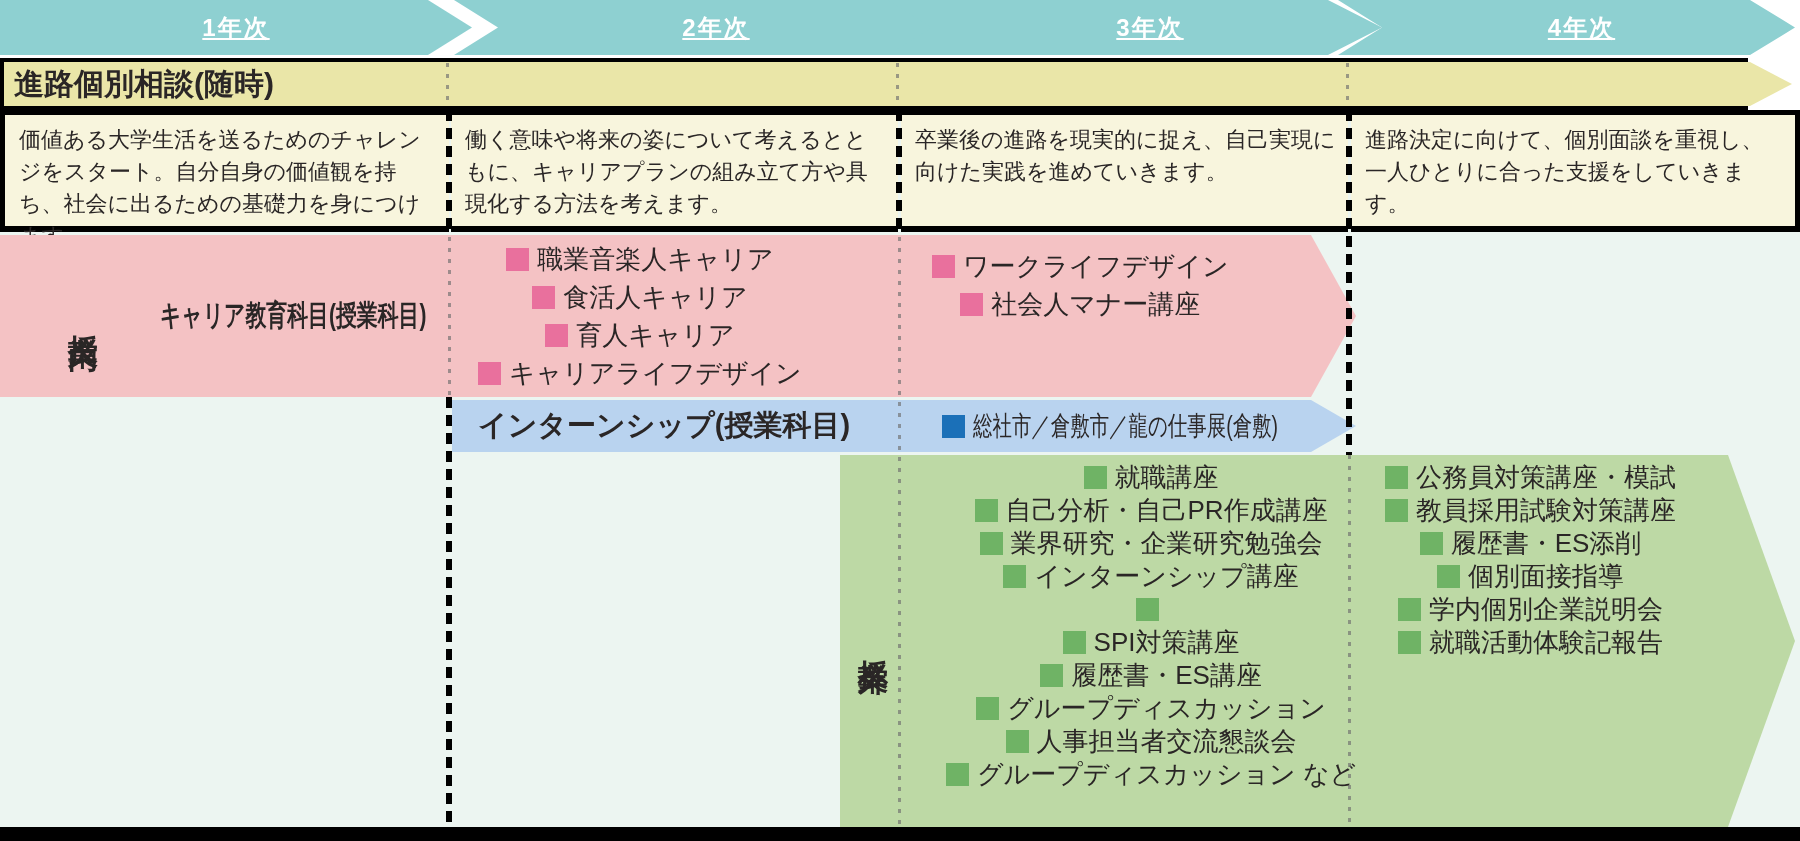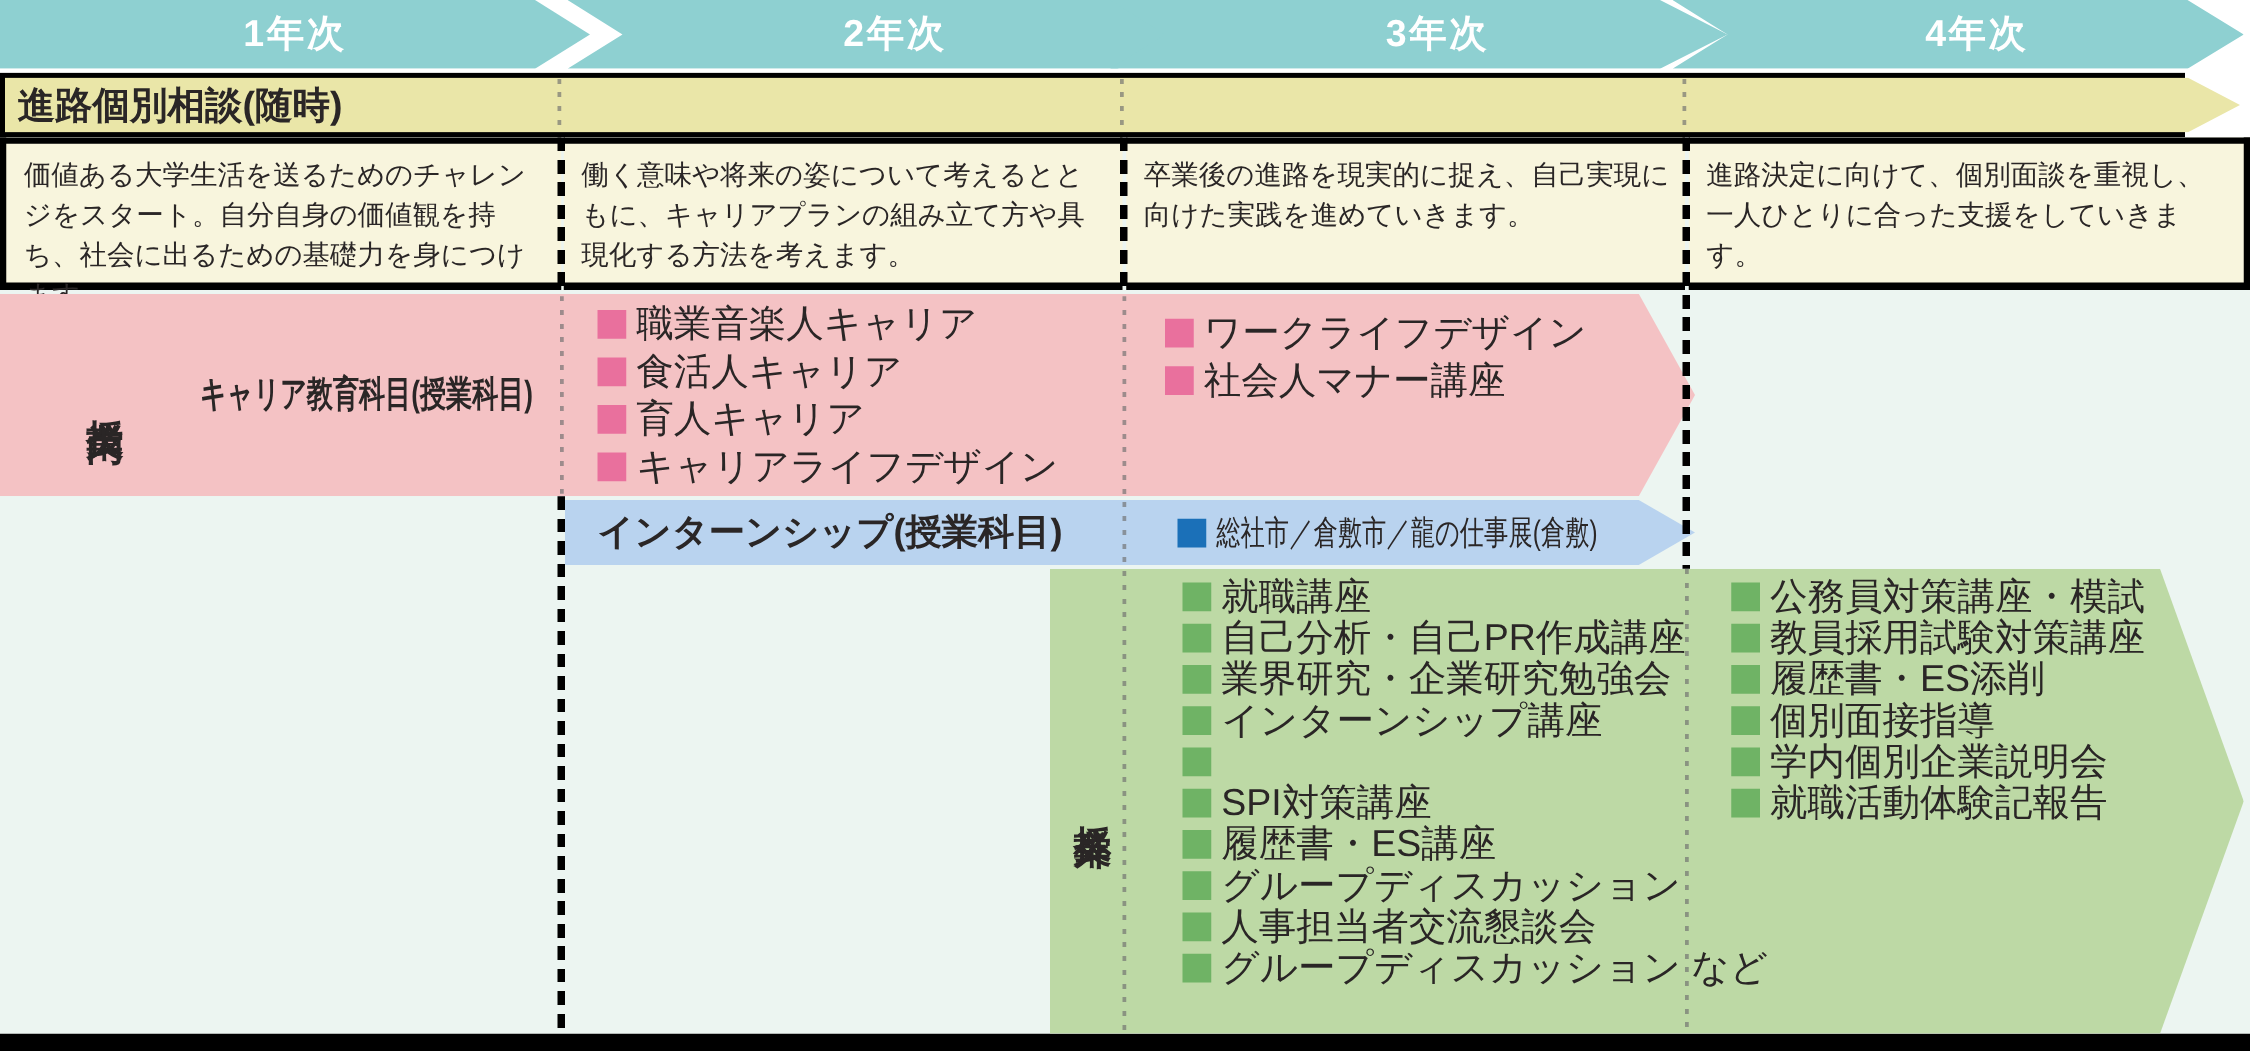--- a/index.html
+++ b/index.html
@@ -8,21 +8,21 @@
     --green:#bdd9a5; --green-bullet:#6fb365; --mint:#ecf5f1; --ink:#2a2626;
   }
   *{margin:0;padding:0;box-sizing:border-box;}
   html,body{background:#fff;}
   body{font-family:"Liberation Sans",sans-serif;color:var(--ink);}
   .canvas{position:relative;width:1800px;height:841px;background:#fff;overflow:hidden;}
 
   
   .seg{position:absolute;top:0;height:55px;background:var(--teal);}
   .seg-label{position:absolute;inset:0;display:flex;align-items:center;justify-content:center;
-    color:#fff;font-size:30px;font-weight:bold;letter-spacing:2px;}
+    color:#fff;font-size:24px;font-weight:bold;letter-spacing:2px;text-decoration:underline;}
   .seg1{left:0;width:472px;clip-path:polygon(0 0,428px 0,472px 50%,428px 100%,0 100%);}
   .seg2{left:454px;width:494px;clip-path:polygon(0 0,440px 0,494px 50%,440px 100%,0 100%,44px 50%);}
   .seg3{left:888px;width:494px;clip-path:polygon(0 0,440px 0,494px 50%,440px 100%,0 100%,44px 50%);}
   .seg4{left:1338px;width:457px;clip-path:polygon(0 0,412px 0,457px 50%,412px 100%,0 100%,44px 50%);}
   .seg2 .seg-label,.seg3 .seg-label,.seg4 .seg-label{padding-left:30px;}
 
   
   .consult-outer{position:absolute;left:0;top:58px;width:1748px;height:52px;background:#000;
     clip-path:polygon(0 0,1752px 0,1798px 50%,1752px 100%,0 100%);}
   .consult-inner{position:absolute;left:4px;top:4px;width:1790px;height:44px;background:var(--yellow);
@@ -54,21 +54,21 @@
   .vlabel{position:absolute;writing-mode:vertical-rl;text-orientation:upright;
     font-size:30px;font-weight:bold;letter-spacing:3px;}
   .vlabel-in{left:62px;top:50%;transform:translateY(-50%);}
   .vlabel-out{left:12px;top:50%;transform:translateY(-50%);}
 
   .band-title{position:absolute;font-weight:bold;white-space:nowrap;}
   .pink-title{left:160px;top:50%;transform:translateY(-50%) scaleX(.72);transform-origin:left center;font-size:29px;}
   .blue-title{left:26px;top:50%;transform:translateY(-50%);font-size:29px;}
 
   .list{position:absolute;display:flex;flex-direction:column;}
-  .item{display:flex;align-items:center;white-space:nowrap;font-size:30px;}
+  .item{display:flex;align-items:center;white-space:nowrap;font-size:26px;justify-content:center;}
   .list-p2{left:478px;top:5px;}  .list-p2 .item{height:38px;}
   .list-p3{left:932px;top:12px;} .list-p3 .item{height:38px;}
   .list-g3{left:90px;top:6px;}   .list-g3 .item{height:33px;margin-left:16px;}
   .list-g4{left:545px;top:6px;}  .list-g4 .item{height:33px;}
   .bullet{display:inline-block;width:23px;height:23px;margin-right:8px;flex:0 0 auto;}
   .bullet.pink{background:var(--pink-bullet);}
   .bullet.blue{background:var(--blue-bullet);}
   .bullet.green{background:var(--green-bullet);}
   .blue-item{position:absolute;left:490px;top:50%;transform:translateY(-50%);display:flex;align-items:center;white-space:nowrap;}
   .blue-item .txt{display:inline-block;font-size:27px;transform:scaleX(.72);transform-origin:left center;}

